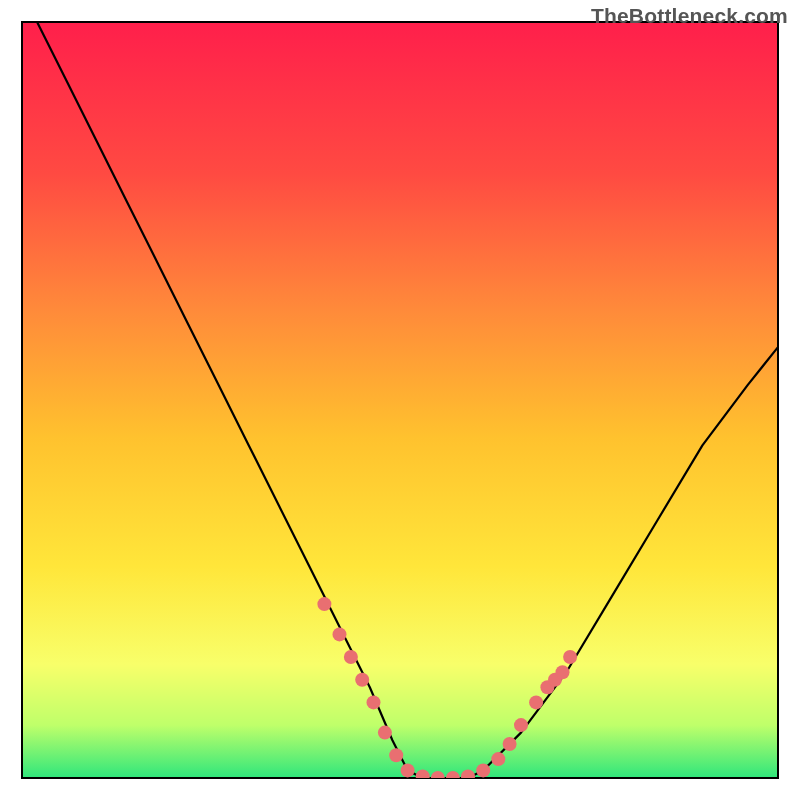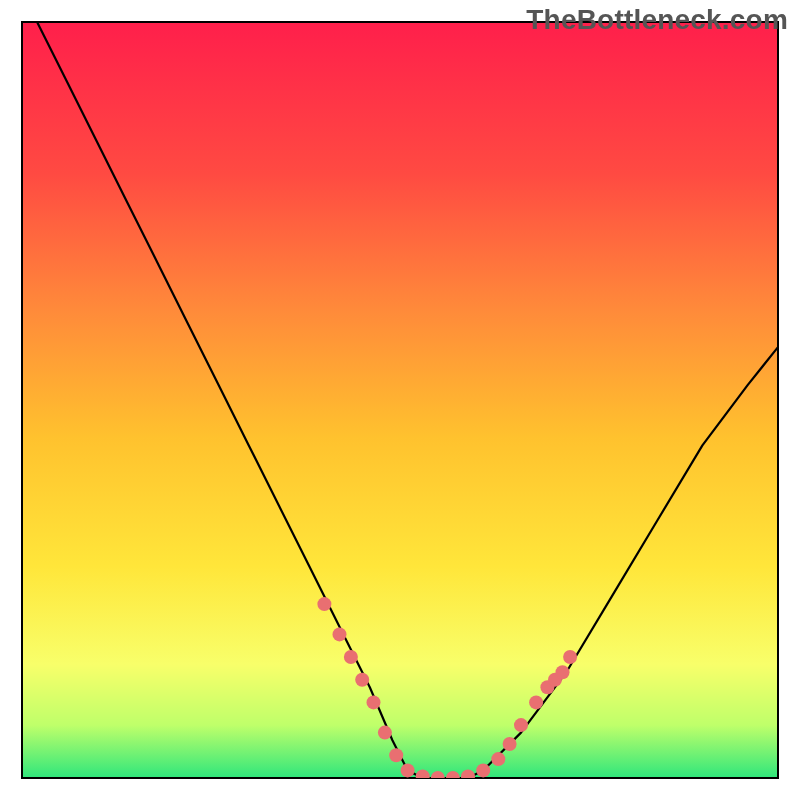--- a/index.html
+++ b/index.html
@@ -12,21 +12,21 @@
   }
   .stage {
     position: relative;
     width: 800px;
     height: 800px;
   }
   .watermark {
     position: absolute;
     top: 4px;
     right: 12px;
-    font-size: 28px;
+    font-size: 21px;
     font-weight: 600;
     color: #555;
     letter-spacing: 0.2px;
     z-index: 10;
   }
   svg.chart {
     display: block;
     width: 800px;
     height: 800px;
   }

